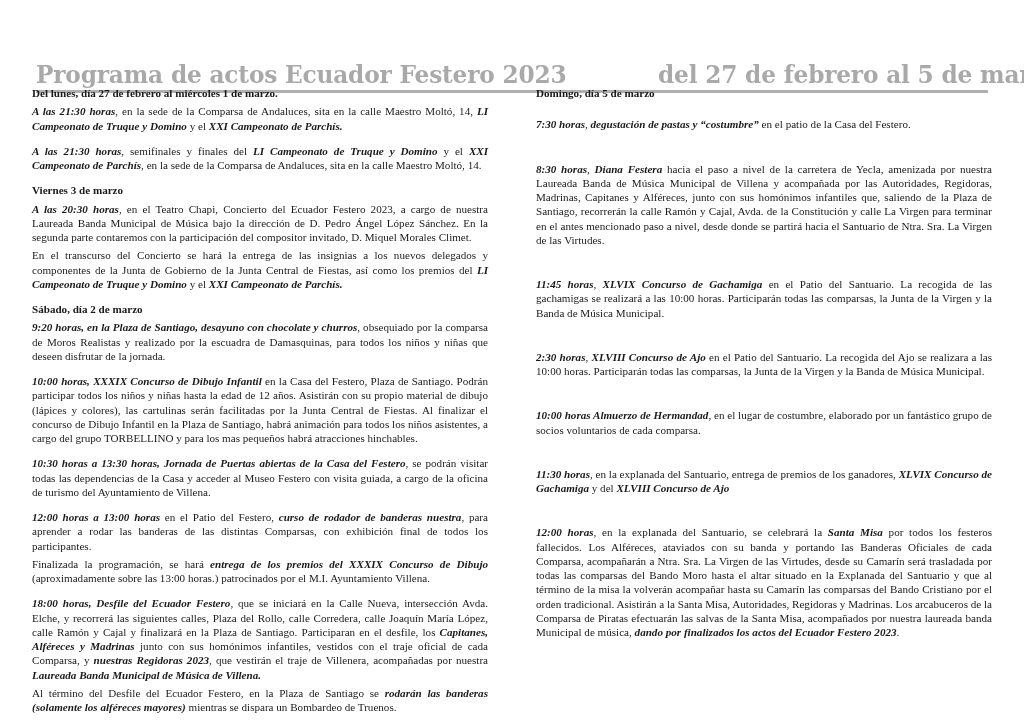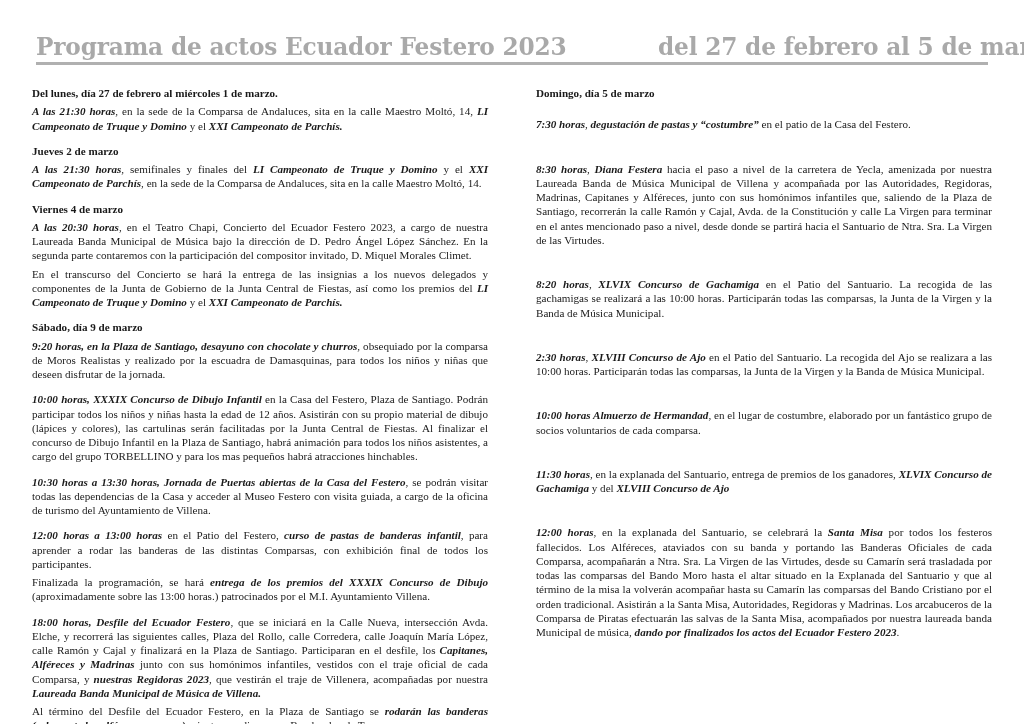--- a/index.html
+++ b/index.html
@@ -80,62 +80,61 @@
     font-weight: 700;
     text-align: left !important;
   }
   b, strong { font-weight: 700; font-style: italic; }
 
   .spacer-120 { height: 122px; }
 </style>
 </head>
 <body>
 
-<div class="doc-header" style="border-bottom-color: rgb(176, 176, 176);">
+<div class="doc-header" style="border-bottom-color: rgb(176, 176, 176); margin-top: 28px;">
   <div class="doc-header-inner">
     <span class="title-main" style="color: rgb(169, 169, 169);">Programa de actos Ecuador Festero 2023</span>
     <span class="title-dates" style="color: rgb(169, 169, 169);">del 27 de febrero al 5 de marzo de 2023</span>
   </div>
 </div>
 
 <div class="columns">
 
   <div class="col col-left">
 
     <div class="block">
       <p class="day-head">Del lunes, día 27 de febrero al miércoles 1 de marzo.</p>
       <p><b>A las 21:30 horas</b>, en la sede de la Comparsa de Andaluces, sita en la calle Maestro Moltó, 14, <b>LI Campeonato de Truque y Domino</b> y el <b>XXI Campeonato de Parchís.</b></p>
     </div>
 
     <div class="block">
-      <p class="day-head">Jueves 2 de marzo</p>
       <p><b>A las 21:30 horas</b>, semifinales y finales del <b>LI Campeonato de Truque y Domino</b> y el <b>XXI Campeonato de Parchís</b>, en la sede de la Comparsa de Andaluces, sita en la calle Maestro Moltó, 14.</p>
     </div>
 
     <div class="block">
-      <p class="day-head">Viernes 4 de marzo</p>
+      <p class="day-head">Viernes 3 de marzo</p>
       <p><b>A las 20:30 horas</b>, en el Teatro Chapi, Concierto del Ecuador Festero 2023, a cargo de nuestra Laureada Banda Municipal de Música bajo la dirección de D. Pedro Ángel López Sánchez. En la segunda parte contaremos con la participación del compositor invitado, D. Miquel Morales Climet.</p>
       <p>En el transcurso del Concierto se hará la entrega de las insignias a los nuevos delegados y componentes de la Junta de Gobierno de la Junta Central de Fiestas, así como los premios del <b>LI Campeonato de Truque y Domino</b> y el <b>XXI Campeonato de Parchís.</b></p>
     </div>
 
     <div class="block">
-      <p class="day-head">Sábado, día 9 de marzo</p>
+      <p class="day-head">Sábado, día 2 de marzo</p>
       <p><b>9:20 horas, en la Plaza de Santiago, desayuno con chocolate y churros</b>, obsequiado por la comparsa de Moros Realistas y realizado por la escuadra de Damasquinas, para todos los niños y niñas que deseen disfrutar de la jornada.</p>
     </div>
 
     <div class="block">
       <p><b>10:00 horas, XXXIX Concurso de Dibujo Infantil</b> en la Casa del Festero, Plaza de Santiago. Podrán participar todos los niños y niñas hasta la edad de 12 años. Asistirán con su propio material de dibujo (lápices y colores), las cartulinas serán facilitadas por la Junta Central de Fiestas. Al finalizar el concurso de Dibujo Infantil en la Plaza de Santiago, habrá animación para todos los niños asistentes, a cargo del grupo TORBELLINO y para los mas pequeños habrá atracciones hinchables.</p>
     </div>
 
     <div class="block">
       <p><b>10:30 horas a 13:30 horas, Jornada de Puertas abiertas de la Casa del Festero</b>, se podrán visitar todas las dependencias de la Casa y acceder al Museo Festero con visita guiada, a cargo de la oficina de turismo del Ayuntamiento de Villena.</p>
     </div>
 
     <div class="block">
-      <p><b>12:00 horas a 13:00 horas</b> en el Patio del Festero, <b>curso de pastas de banderas infantil</b>, para aprender a rodar las banderas de las distintas Comparsas, con exhibición final de todos los participantes.</p>
+      <p><b>12:00 horas a 13:00 horas</b> en el Patio del Festero, <b>curso de rodador de banderas nuestra</b>, para aprender a rodar las banderas de las distintas Comparsas, con exhibición final de todos los participantes.</p>
       <p>Finalizada la programación, se hará <b>entrega de los premios del XXXIX Concurso de Dibujo</b> (aproximadamente sobre las 13:00 horas.) patrocinados por el M.I. Ayuntamiento Villena.</p>
     </div>
 
     <div class="block">
       <p><b>18:00 horas, Desfile del Ecuador Festero</b>, que se iniciará en la Calle Nueva, intersección Avda. Elche, y recorrerá las siguientes calles, Plaza del Rollo, calle Corredera, calle Joaquín María López, calle Ramón y Cajal y finalizará en la Plaza de Santiago. Participaran en el desfile, los <b>Capitanes, Alféreces y Madrinas</b> junto con sus homónimos infantiles, vestidos con el traje oficial de cada Comparsa, y <b>nuestras Regidoras 2023</b>, que vestirán el traje de Villenera, acompañadas por nuestra <b>Laureada Banda Municipal de Música de Villena.</b></p>
       <p>Al término del Desfile del Ecuador Festero, en la Plaza de Santiago se <b>rodarán las banderas (solamente los alféreces mayores)</b> mientras se dispara un Bombardeo de Truenos.</p>
     </div>
 
     <div class="block">
       <p>A continuación en el Patio del Festero se ofrecera un <b>Vino de honor.</b></p>
@@ -155,21 +154,21 @@
 
     <div class="block gap-xl">
       <p><b>7:30 horas</b>, <b>degustación de pastas y “costumbre”</b> en el patio de la Casa del Festero.</p>
     </div>
 
     <div class="block gap-xl">
       <p><b>8:30 horas</b>, <b>Diana Festera</b> hacia el paso a nivel de la carretera de Yecla, amenizada por nuestra Laureada Banda de Música Municipal de Villena y acompañada por las Autoridades, Regidoras, Madrinas, Capitanes y Alféreces, junto con sus homónimos infantiles que, saliendo de la Plaza de Santiago, recorrerán la calle Ramón y Cajal, Avda. de la Constitución y calle La Virgen para terminar en el antes mencionado paso a nivel, desde donde se partirá hacia el Santuario de Ntra. Sra. La Virgen de las Virtudes.</p>
     </div>
 
     <div class="block gap-xl">
-      <p><b>8:20 horas</b>, <b>XLVIX Concurso de Gachamiga</b> en el Patio del Santuario. La recogida de las gachamigas se realizará a las 10:00 horas. Participarán todas las comparsas, la Junta de la Virgen y la Banda de Música Municipal.</p>
+      <p><b>11:45 horas</b>, <b>XLVIX Concurso de Gachamiga</b> en el Patio del Santuario. La recogida de las gachamigas se realizará a las 10:00 horas. Participarán todas las comparsas, la Junta de la Virgen y la Banda de Música Municipal.</p>
     </div>
 
     <div class="block gap-xl">
       <p><b>2:30 horas</b>, <b>XLVIII Concurso de Ajo</b> en el Patio del Santuario. La recogida del Ajo se realizara a las 10:00 horas. Participarán todas las comparsas, la Junta de la Virgen y la Banda de Música Municipal.</p>
     </div>
 
     <div class="block gap-xl">
       <p><b>10:00  horas Almuerzo de Hermandad</b>, en el lugar de costumbre, elaborado por un fantástico grupo de socios voluntarios de cada comparsa.</p>
     </div>
 

